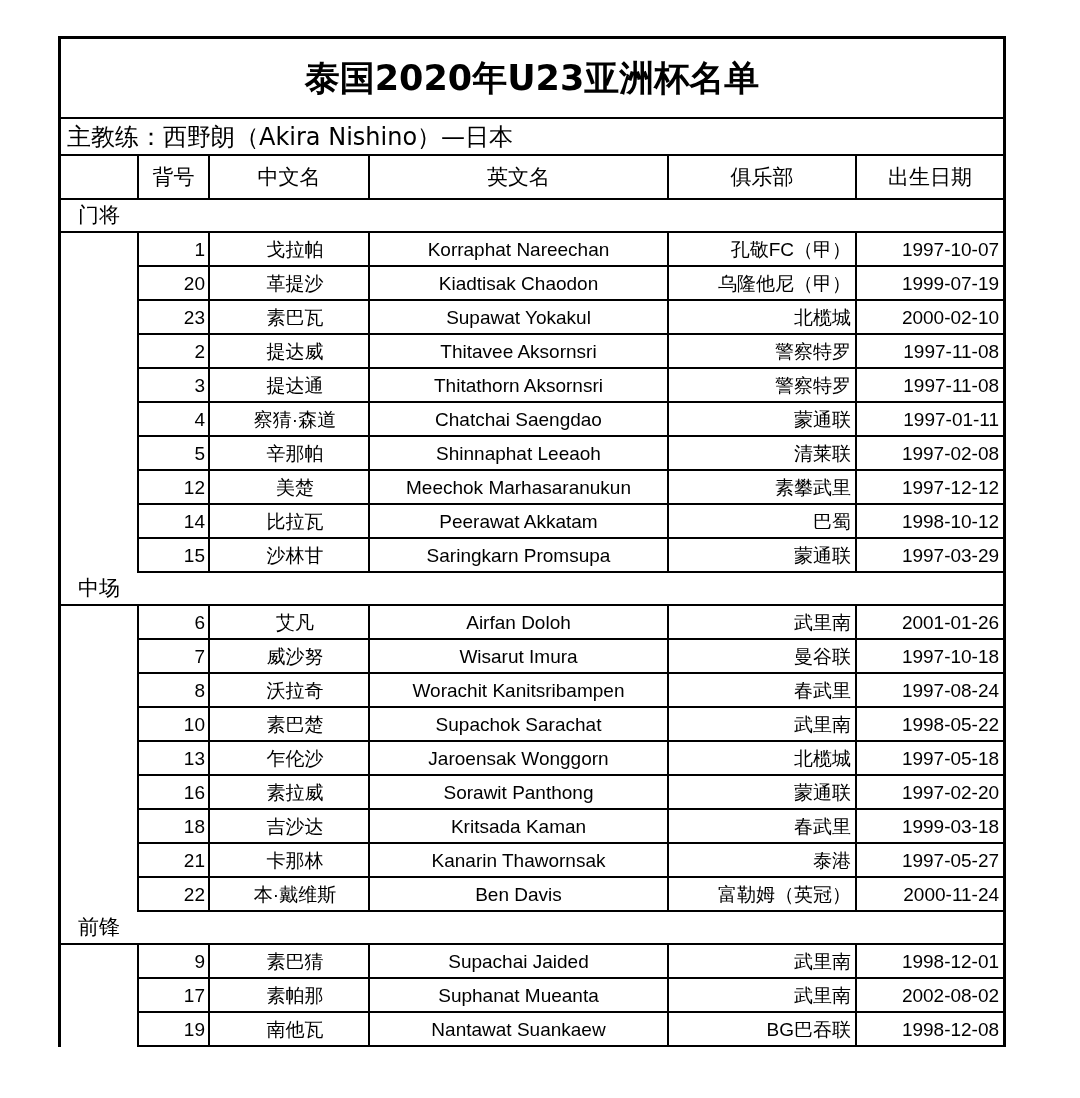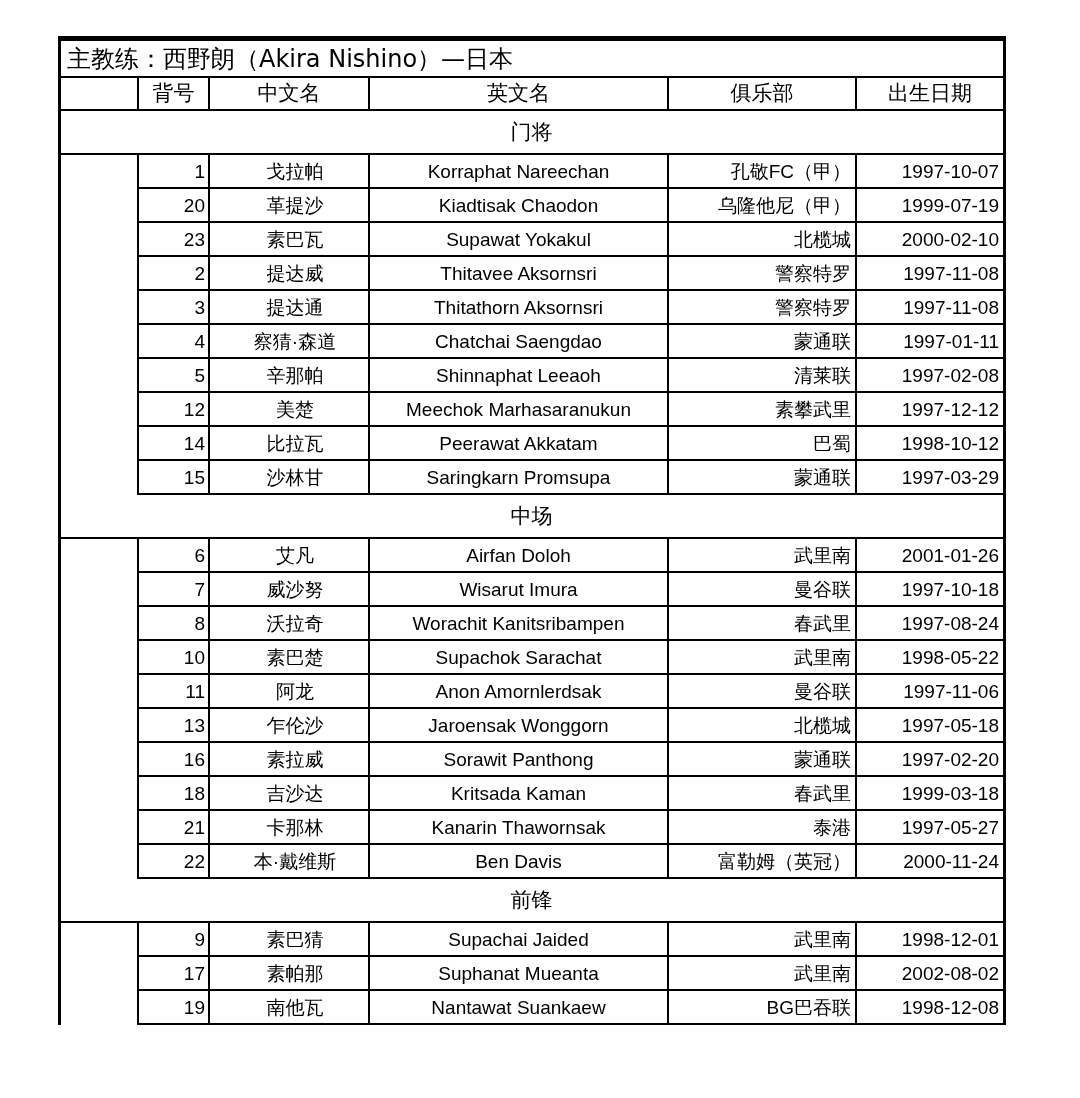--- a/index.html
+++ b/index.html
@@ -76,44 +76,44 @@
   .coach-text {
     font-family: "DejaVu Serif", "Liberation Serif", serif;
     font-size: 24px;
     line-height: 1;
     padding-left: 2px;
     display: inline-block;
   }
 
   
   tr.head-row td {
-    height: 33px;
-    text-align: center;
-    font-family: "DejaVu Serif", "Liberation Serif", serif;
-    font-size: 21px;
-    line-height: 1;
-  }
-  tr.head-row td.blank-head {
-    border-left: none;
-  }
-  tr.head-row td.c-dob-cell {
-    border-right: none;
-    margin-left: 22px;
-  }
-
-  
-  tr.section-row td {
     height: 44px;
     text-align: center;
     font-family: "DejaVu Serif", "Liberation Serif", serif;
     font-size: 21px;
     line-height: 1;
-    border-left: none;
+  }
+  tr.head-row td.blank-head {
+    border-left: none;
+  }
+  tr.head-row td.c-dob-cell {
     border-right: none;
-    padding-left: 3px;
+    margin-left: 22px;
+  }
+
+  
+  tr.section-row td {
+    height: 33px;
+    text-align: left;
+    font-family: "DejaVu Serif", "Liberation Serif", serif;
+    font-size: 21px;
+    line-height: 1;
+    border-left: none;
+    border-right: none;
+    padding-left: 17px;
   }
 
   
   tr.data-row td {
     height: 34px;
     font-family: "Liberation Sans", "DejaVu Sans", sans-serif;
     font-size: 19px;
     line-height: 1;
   }
   td.cell-pos {
@@ -139,20 +139,23 @@
   <table class="roster">
     <colgroup>
       <col class="c-pos">
         <col class="c-num">
         <col class="c-cn">
       <col class="c-en">
         <col class="c-club">
         <col class="c-dob">
     </colgroup>
     <tbody id="table-body">
+        <tr class="title-row">
+          <td colspan="6"><span class="title-text cjk">泰国2020年U23亚洲杯名单</span></td>
+        </tr>
         <tr class="coach-row">
           <td colspan="6"><span class="coach-text cjk">主教练：西野朗（Akira Nishino）—日本</span></td>
         </tr>
         <tr class="head-row">
           <td class="blank-head"></td>
           <td class="">背号</td>
           <td class="cjk">中文名</td>
           <td class="cjk">英文名</td>
           <td class="cjk">俱乐部</td>
           <td class="cjk c-dob-cell">出生日期</td>
@@ -270,28 +273,20 @@
         <tr class="data-row">
           <td class="cell-pos"></td>
           <td class="cell-num">10</td>
           <td class="cell-cn cjk">素巴楚</td>
           <td class="cell-en">Supachok Sarachat</td>
           <td class="cell-club cjk">武里南</td>
           <td class="cell-dob">1998-05-22</td>
         </tr>
         <tr class="data-row">
           <td class="cell-pos"></td>
-          <td class="cell-num">11</td>
-          <td class="cell-cn cjk">阿龙</td>
-          <td class="cell-en">Anon Amornlerdsak</td>
-          <td class="cell-club cjk">曼谷联</td>
-          <td class="cell-dob">1997-11-06</td>
-        </tr>
-        <tr class="data-row">
-          <td class="cell-pos"></td>
           <td class="cell-num">13</td>
           <td class="cell-cn cjk">乍伦沙</td>
           <td class="cell-en">Jaroensak Wonggorn</td>
           <td class="cell-club cjk">北榄城</td>
           <td class="cell-dob">1997-05-18</td>
         </tr>
         <tr class="data-row">
           <td class="cell-pos"></td>
           <td class="cell-num">16</td>
           <td class="cell-cn cjk">素拉威</td>

